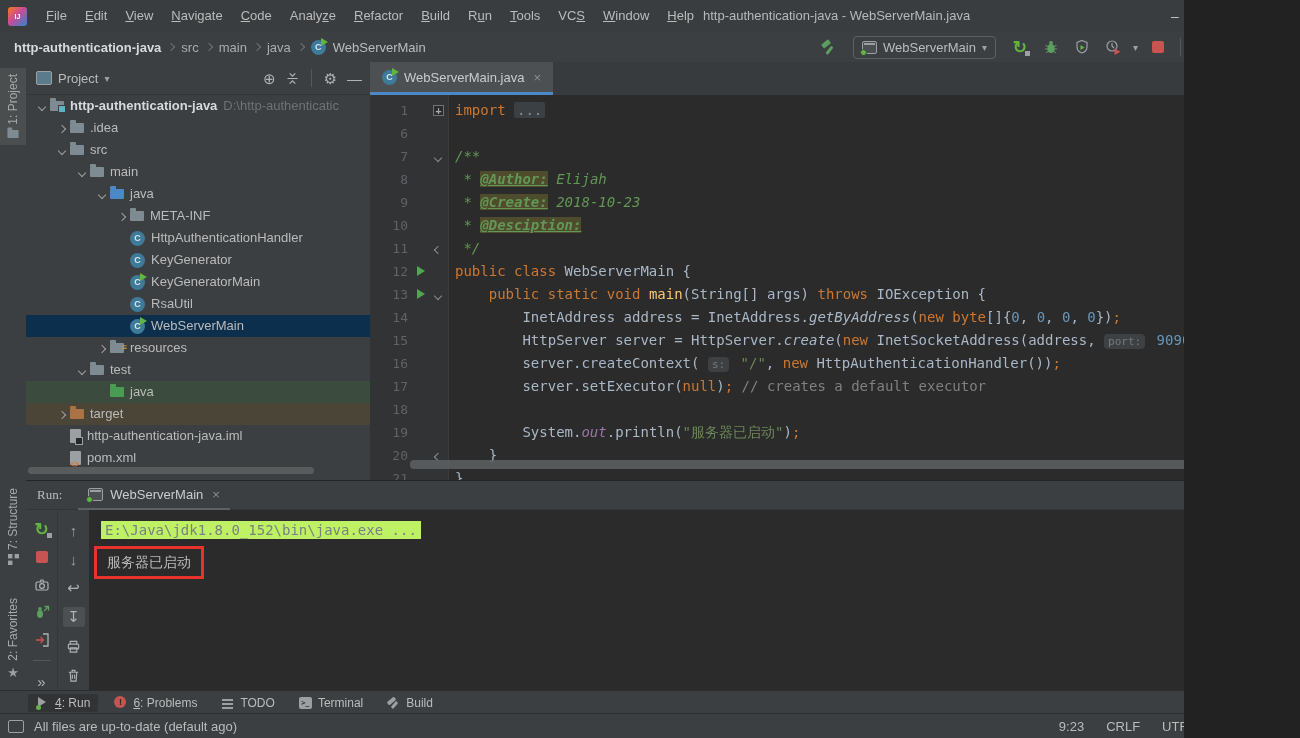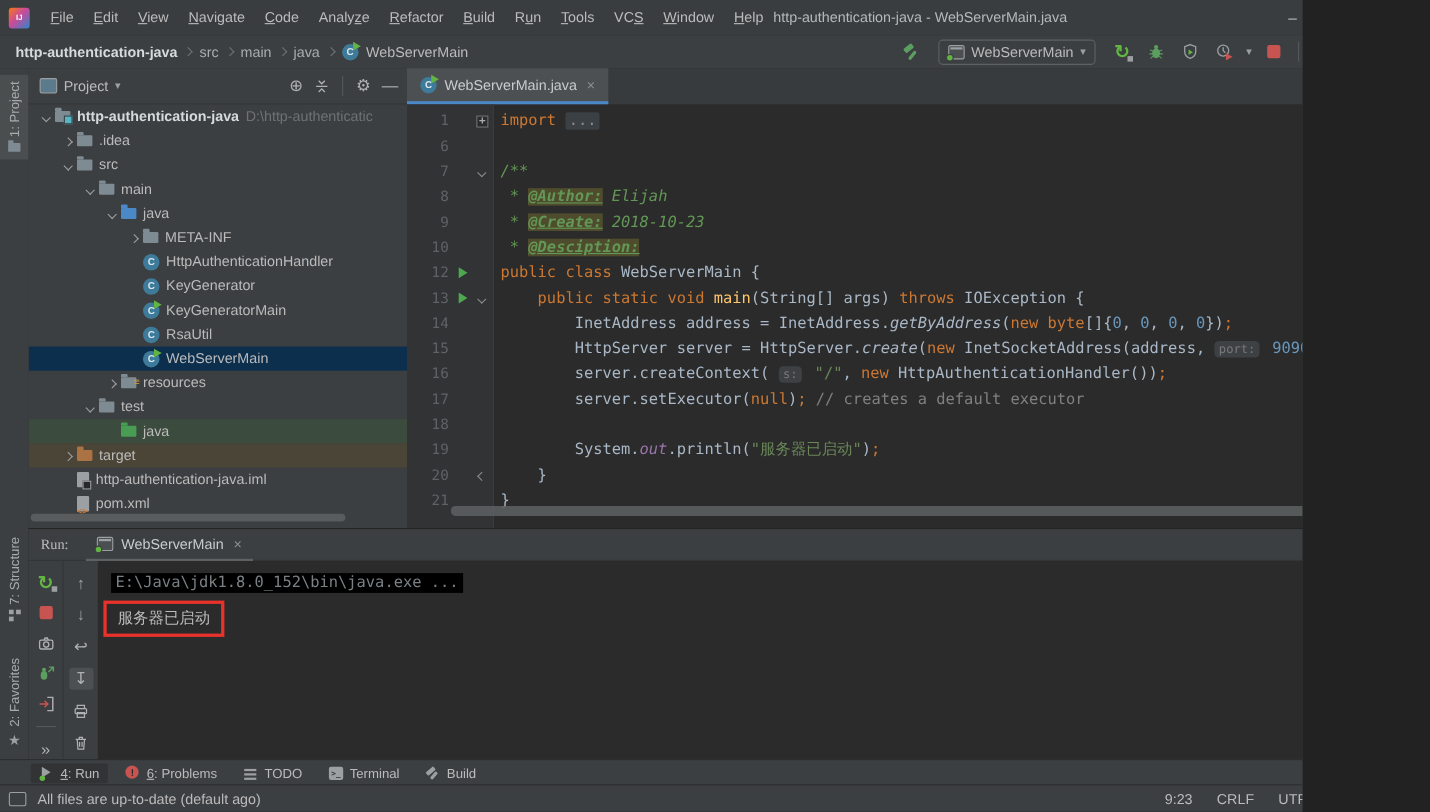--- a/index.html
+++ b/index.html
@@ -156,21 +156,21 @@
   .rp-col{position:absolute;top:0;bottom:0;width:31px;background:#3C3F41;display:flex;flex-direction:column;
           align-items:center;padding-top:10px;gap:9px;}
   .rp-col1{left:0;}
   .rp-col2{left:31px;border-left:1px solid #35383A;border-right:1px solid #323537;}
   .iconbtn{width:22px;height:20px;display:flex;align-items:center;justify-content:center;color:#AFB1B3;font-size:15px;}
   .iconbtn.selected{background:#4C5052;border-radius:3px;}
   .arrow-glyph{font-size:15px;color:#9DA0A2;}
   .hr-div{width:18px;height:1px;background:#55585A;margin:2px 0;}
   .console{position:absolute;left:63px;top:0;right:0;bottom:0;background:#2B2B2B;padding:8px 0 0 12px;
            font-family:"DejaVu Sans Mono",monospace;font-size:14px;line-height:25px;}
-  .con-cmd{background:#000000;color:#7A8084;padding:1px 4px;}
+  .con-cmd{background:#bef264;color:#7A8084;padding:1px 4px;}
   .con-out{color:#BBBBBB;}
   .boxed{display:inline-block;border:3px solid #E8322C;padding:1px 10px;margin-left:-7px;margin-top:3px;}
 
   
   .bottom-bar{position:absolute;left:0;top:690px;width:1300px;height:23px;background:#3C3F41;
               border-top:1px solid #2B2D2F;display:flex;align-items:center;font-size:12px;}
   .bb-items{display:flex;align-items:center;margin-left:28px;gap:8px;}
   .bb-item{display:flex;align-items:center;padding:2px 8px;color:#BBBBBB;}
   .bb-item.active{background:#313335;border-radius:2px;}
   .bbicon{display:inline-block;position:relative;width:13px;height:13px;margin-right:6px;}
@@ -458,20 +458,21 @@
     </div>
     <div class="code">
       <div class="gutterbg"></div>
       <div>
           <div class="crow"><span class="lnum">1</span><span class="fmark f-plus">+</span><span class="ctext"><span class="sg-k">import</span><span class="sg-d"> </span><span class="sg-fp">...</span></span></div>
           <div class="crow"><span class="lnum">6</span><span class="ctext"></span></div>
           <div class="crow"><span class="lnum">7</span><span class="fmark f-top"><span class="chev down dim2"></span></span><span class="ctext"><span class="sg-c">/**</span></span></div>
           <div class="crow"><span class="lnum">8</span><span class="ctext"><span class="sg-c"> * </span><span class="sg-tag">@Author:</span><span class="sg-ci"> Elijah</span></span></div>
           <div class="crow"><span class="lnum">9</span><span class="ctext"><span class="sg-c"> * </span><span class="sg-tag">@Create:</span><span class="sg-ci"> 2018-10-23</span></span></div>
           <div class="crow"><span class="lnum">10</span><span class="ctext"><span class="sg-c"> * </span><span class="sg-tag">@Desciption:</span></span></div>
+          <div class="crow"><span class="lnum">11</span><span class="fmark f-bottom"><span class="chev up dim2"></span></span><span class="ctext"><span class="sg-c"> */</span></span></div>
           <div class="crow"><span class="lnum">12</span><span class="runarrow"></span><span class="ctext"><span class="sg-k">public class </span><span class="sg-d">WebServerMain {</span></span></div>
           <div class="crow"><span class="lnum">13</span><span class="runarrow"></span><span class="fmark f-top"><span class="chev down dim2"></span></span><span class="ctext"><span class="sg-d">    </span><span class="sg-k">public static void </span><span class="sg-m">main</span><span class="sg-d">(String[] args) </span><span class="sg-k">throws</span><span class="sg-d"> IOException {</span></span></div>
           <div class="crow"><span class="lnum">14</span><span class="ctext"><span class="sg-d">        InetAddress address = InetAddress.</span><span class="sg-di">getByAddress</span><span class="sg-d">(</span><span class="sg-k">new byte</span><span class="sg-d">[]{</span><span class="sg-n">0</span><span class="sg-d">, </span><span class="sg-n">0</span><span class="sg-d">, </span><span class="sg-n">0</span><span class="sg-d">, </span><span class="sg-n">0</span><span class="sg-d">})</span><span class="sg-k">;</span></span></div>
           <div class="crow"><span class="lnum">15</span><span class="ctext"><span class="sg-d">        HttpServer server = HttpServer.</span><span class="sg-di">create</span><span class="sg-d">(</span><span class="sg-k">new </span><span class="sg-d">InetSocketAddress(address, </span><span class="sg-h">port:</span><span class="sg-d"> </span><span class="sg-n">9090</span><span class="sg-d">), </span><span class="sg-h">i:</span><span class="sg-d"> </span><span class="sg-n">0</span><span class="sg-d">)</span></span></div>
           <div class="crow"><span class="lnum">16</span><span class="ctext"><span class="sg-d">        server.createContext( </span><span class="sg-h">s:</span><span class="sg-d"> </span><span class="sg-s">"/"</span><span class="sg-d">, </span><span class="sg-k">new </span><span class="sg-d">HttpAuthenticationHandler())</span><span class="sg-k">;</span></span></div>
           <div class="crow"><span class="lnum">17</span><span class="ctext"><span class="sg-d">        server.setExecutor(</span><span class="sg-k">null</span><span class="sg-d">)</span><span class="sg-k">;</span><span class="sg-d"> </span><span class="sg-cm">// creates a default executor</span></span></div>
           <div class="crow"><span class="lnum">18</span></div>
           <div class="crow"><span class="lnum">19</span><span class="ctext"><span class="sg-d">        System.</span><span class="sg-f">out</span><span class="sg-d">.println(</span><span class="sg-s">"服务器已启动"</span><span class="sg-d">)</span><span class="sg-k">;</span></span></div>
           <div class="crow"><span class="lnum">20</span><span class="fmark f-bottom"><span class="chev up dim2"></span></span><span class="ctext"><span class="sg-d">    }</span></span></div>
           <div class="crow"><span class="lnum">21</span><span class="ctext"><span class="sg-d">}</span></span></div>

